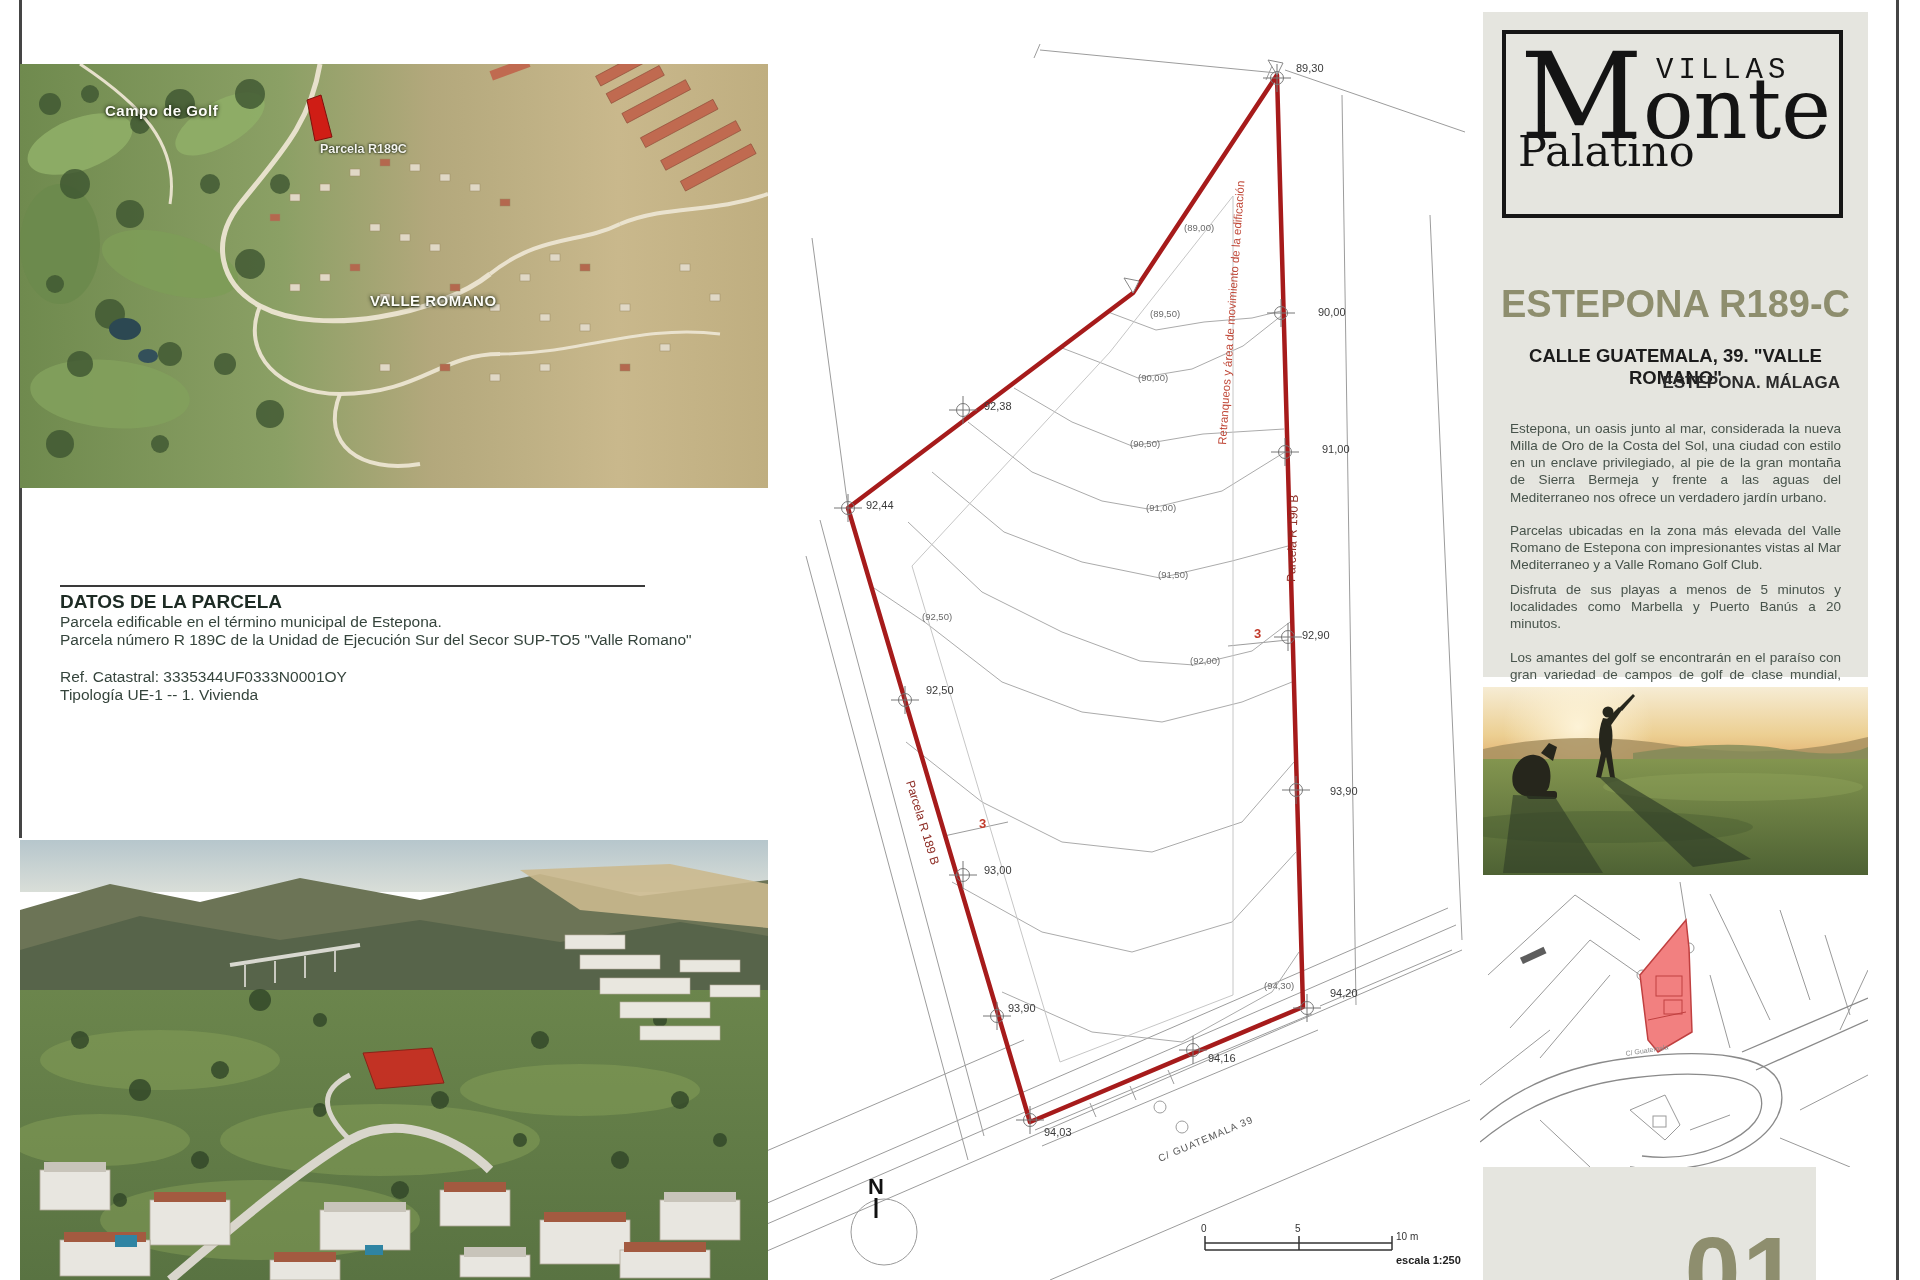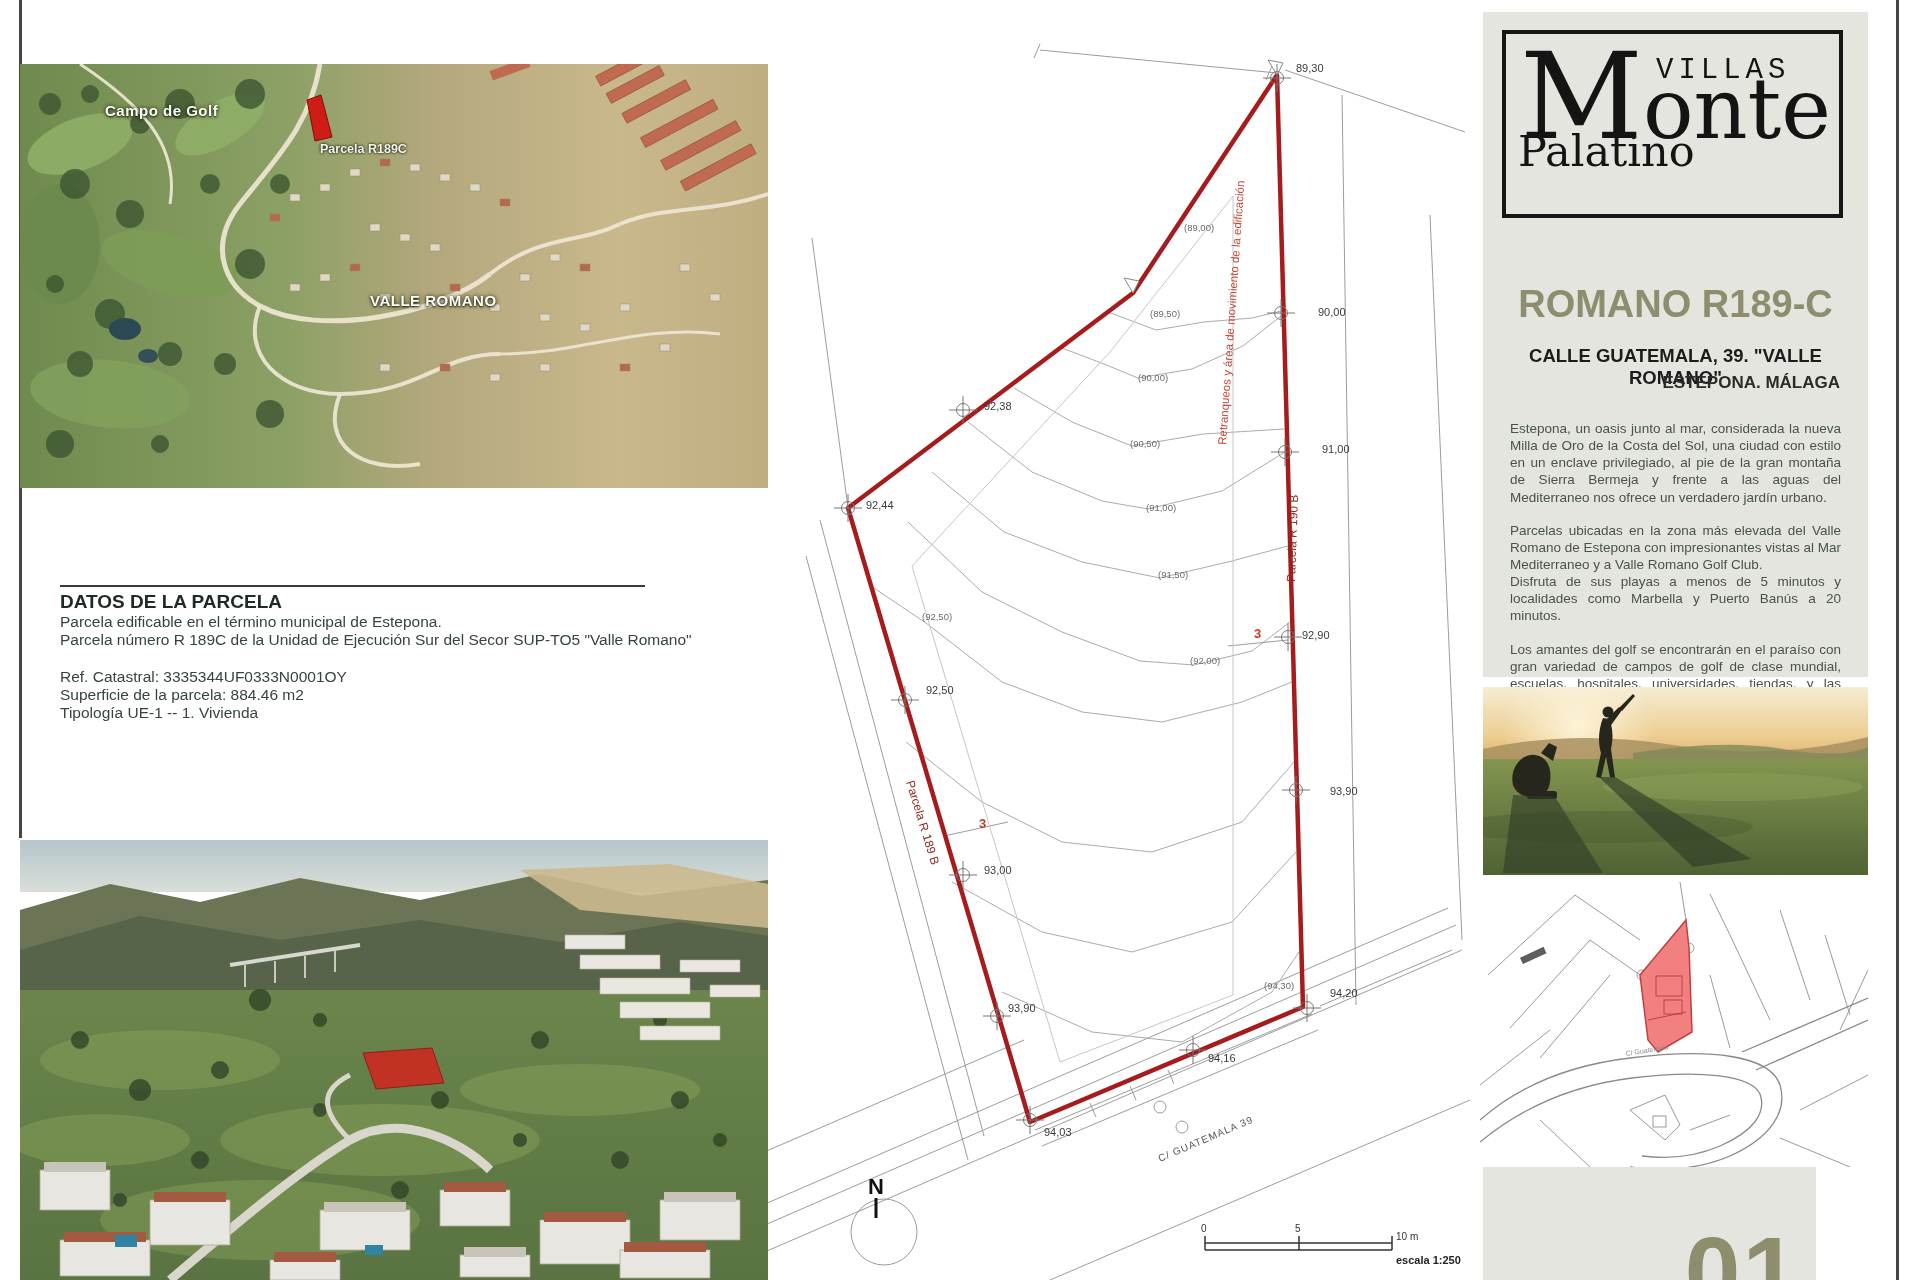--- a/index.html
+++ b/index.html
@@ -49,21 +49,21 @@
                font-size:43px;line-height:1;color:#141414;}
   .panel-title{position:absolute;left:0;width:100%;top:271px;text-align:center;
                font-size:38px;font-weight:bold;color:#8e8e6e;}
   .panel-addr1{position:absolute;left:0;width:100%;top:333px;text-align:center;
                font-size:18.5px;font-weight:bold;color:#1c1c1c;}
   .panel-addr2{position:absolute;right:28px;top:361px;text-align:right;
                font-size:17px;font-weight:bold;color:#2b2b2b;}
   .panel-text{position:absolute;left:27px;right:27px;top:408px;font-size:13.5px;
               line-height:1.27;text-align:justify;color:#47534b;}
   .panel-text p{margin:0 0 16px 0;}
-  .panel-text p.tight{margin-bottom:0;}
+  .panel-text p.tight{margin-bottom:8px;}
   .panel-footer{position:absolute;left:1483px;top:1167px;width:333px;height:113px;background:#e5e5df;}
   .page-num{position:absolute;right:16px;top:66px;font-size:100px;line-height:.78;
             font-weight:bold;color:#8e8e6e;letter-spacing:2px;}
 </style>
 </head>
 <body>
 
 <div class="border-v" style="left:19px;top:0;width:3px;height:838px;"></div>
 <div class="border-v" style="left:1896px;top:0;width:3px;height:1280px;"></div>
 
@@ -303,21 +303,20 @@
 <div class="datos">
   <div class="datos-rule"></div>
   <div class="datos-title">DATOS DE LA PARCELA</div>
   <div id="datos-para1">
       <div class="datos-line">Parcela edificable en el término municipal de Estepona.</div>
       <div class="datos-line">Parcela número R 189C de la Unidad de Ejecución Sur del Secor SUP-TO5 "Valle Romano"</div>
     </div>
   <div class="datos-gap"></div>
   <div id="datos-para2">
       <div class="datos-line">Ref. Catastral: 3335344UF0333N0001OY</div>
-      <div class="datos-line">Superficie de la parcela: 884.46 m2</div>
       <div class="datos-line">Tipología UE-1 -- 1. Vivienda</div>
     </div>
 </div>
 
 <div class="photo-box" style="left:20px;top:840px;width:748px;height:440px;">
   <svg id="photo2" width="748" height="440" viewBox="0 0 748 440">
     <defs>
       <linearGradient id="sky2" x1="0" y1="0" x2="0" y2="1">
         <stop offset="0" stop-color="#b6c6cc"></stop>
           <stop offset="1" stop-color="#d9ded8"></stop>
@@ -394,21 +393,21 @@
     <polygon points="343,213 412,208 424,243 356,249" fill="#cc2a20" opacity=".9" stroke="#8e1812"></polygon>
   </svg>
 </div>
 
 <div class="panel">
   <div class="logo-box">
     <div class="brand-monte">Monte</div>
     <div class="brand-villas">VILLAS</div>
     <div class="brand-palatino">Palatino</div>
   </div>
-  <div class="panel-title">ROMANO R189-C</div>
+  <div class="panel-title">ESTEPONA R189-C</div>
   <div class="panel-addr1">CALLE GUATEMALA, 39. "VALLE ROMANO"</div>
   <div class="panel-addr2">ESTEPONA. MÁLAGA</div>
   <div class="panel-text" id="panel-paragraphs">
       <p>Estepona, un oasis junto al mar, considerada la nueva Milla de Oro de la Costa del Sol, una ciudad con estilo en un enclave privilegiado, al pie de la gran montaña de Sierra Bermeja y frente a las aguas del Mediterraneo nos ofrece un verdadero jardín urbano.</p>
       <p class="tight">Parcelas ubicadas en la zona más elevada del Valle Romano de Estepona con impresionantes vistas al Mar Mediterraneo y a Valle Romano Golf Club.</p>
       <p>Disfruta de sus playas a menos de 5 minutos y localidades como Marbella y Puerto Banús a 20 minutos.</p>
       <p>Los amantes del golf se encontrarán en el paraíso con gran variedad de campos de golf de clase mundial, escuelas, hospitales, universidades, tiendas, y las mejores ofertas gastronómicas con restaurantes de reconocido mérito.</p>
     </div>
 </div>
 

